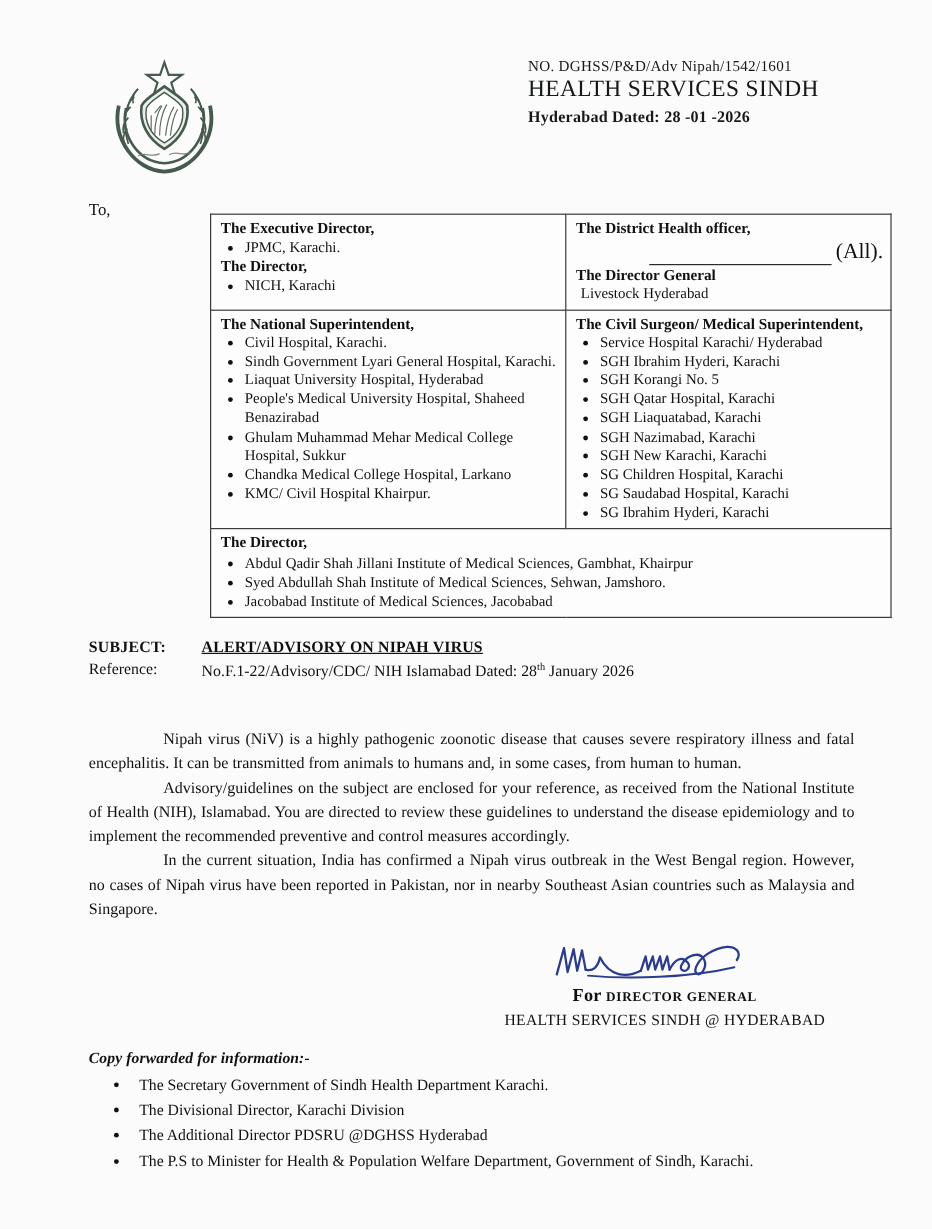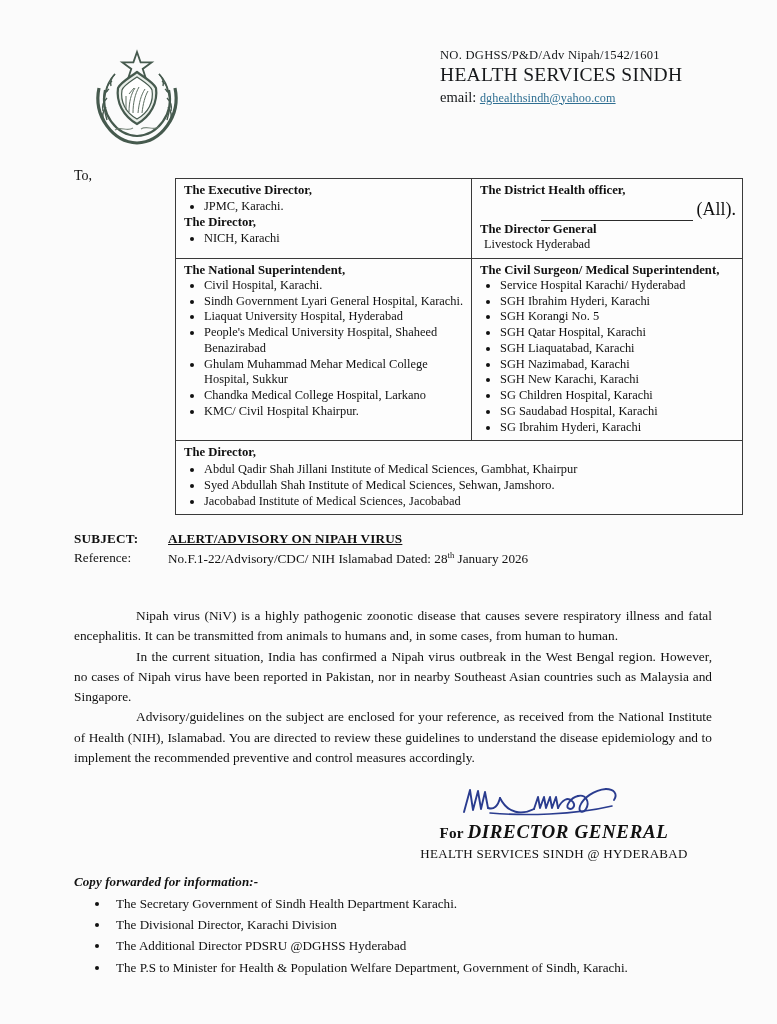--- a/index.html
+++ b/index.html
@@ -173,22 +173,21 @@
     text-align: center;
   }
   .sig-svg { display: block; margin: 0 auto; }
   .sig-line1 {
     font-size: 15.2px;
     font-weight: bold;
     letter-spacing: 0.2px;
     margin-top: 1px;
   }
   .sig-line1 .ital {
-    font-style: italic;
-    font-size: 19px;
+    font-size: 11px;
     letter-spacing: 0.6px;
     text-align: center;
   }
   .sig-line2 {
     font-size: 13px;
     letter-spacing: 0.3px;
     margin-top: 3px;
   }
 
   
@@ -265,24 +264,21 @@
         <g stroke="#6a7a6d" stroke-width="1.1" fill="none" opacity="0.85">
           <path d="M30 86 C36 82, 42 88, 48 84"></path>
           <path d="M56 85 C62 81, 68 87, 74 83"></path>
         </g>
       </svg>
     </div>
 
     <div class="header-text">
       <div class="hdr-no">NO. DGHSS/P&amp;D/Adv Nipah/1542/1601</div>
       <div class="hdr-title2">HEALTH SERVICES SINDH</div>
-      <div class="hdr-email">
-        <span>email:</span>
-        <span class="lnk">dghealthsindh@yahoo.com</span>
-      </div>
+      <div class="hdr-dated">Hyderabad Dated:   28 -01 -2026</div>
     </div>
   </div>
 
   <div class="to-label">To,</div>
 
   <table class="addr-table">
     <tbody>
 
       <tr>
         <td class="col-l">
@@ -355,22 +351,22 @@
       <span class="subj-val">ALERT/ADVISORY ON NIPAH VIRUS</span>
     </div>
     <div class="subj-row">
       <span class="ref-key">Reference:</span>
       <span class="ref-val"><span>No.F.1-22/Advisory/CDC/ NIH Islamabad Dated: 28</span><sup>th</sup><span> January 2026</span></span>
     </div>
   </div>
 
   <div class="body-block">
     <p>Nipah virus (NiV) is a highly pathogenic zoonotic disease that causes severe respiratory illness and fatal encephalitis. It can be transmitted from animals to humans and, in some cases, from human to human.</p>
+    <p>Advisory/guidelines on the subject are enclosed for your reference, as received from the National Institute of Health (NIH), Islamabad. You are directed to review these guidelines to understand the disease epidemiology and to implement the recommended preventive and control measures accordingly.</p>
     <p>In the current situation, India has confirmed a Nipah virus outbreak in the West Bengal region. However, no cases of Nipah virus have been reported in Pakistan, nor in nearby Southeast Asian countries such as Malaysia and Singapore.</p>
-    <p>Advisory/guidelines on the subject are enclosed for your reference, as received from the National Institute of Health (NIH), Islamabad. You are directed to review these guidelines to understand the disease epidemiology and to implement the recommended preventive and control measures accordingly.</p>
   </div>
 
   <div class="sign-wrap">
     <svg class="sig-svg" width="200" height="36" viewBox="0 0 200 36" aria-hidden="true">
       <g fill="none" stroke="#2a3c8f" stroke-width="1.9" stroke-linecap="round" stroke-linejoin="round">
 
         <path d="M10 28 L16 6 L19 26 L24 7 L27 25 L31 8 L34 24"></path>
         <path d="M34 24 C40 26, 44 22, 46 14"></path>
 
         <path d="M46 14 C54 30, 68 31, 80 25"></path>

